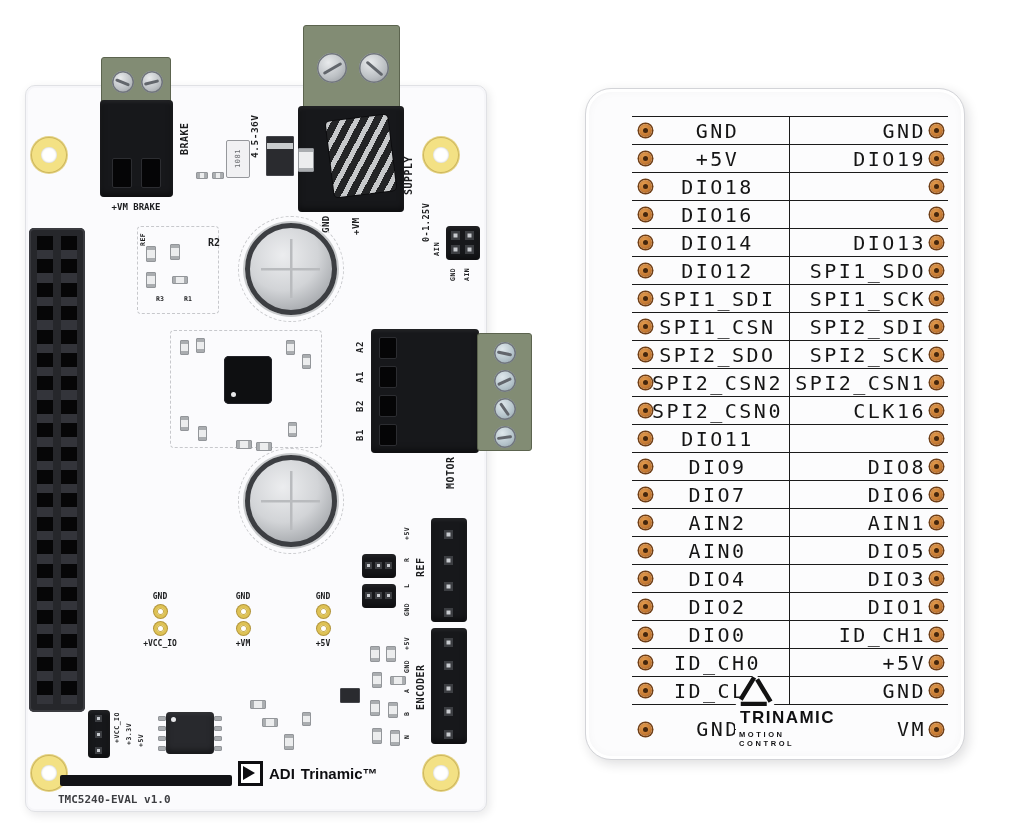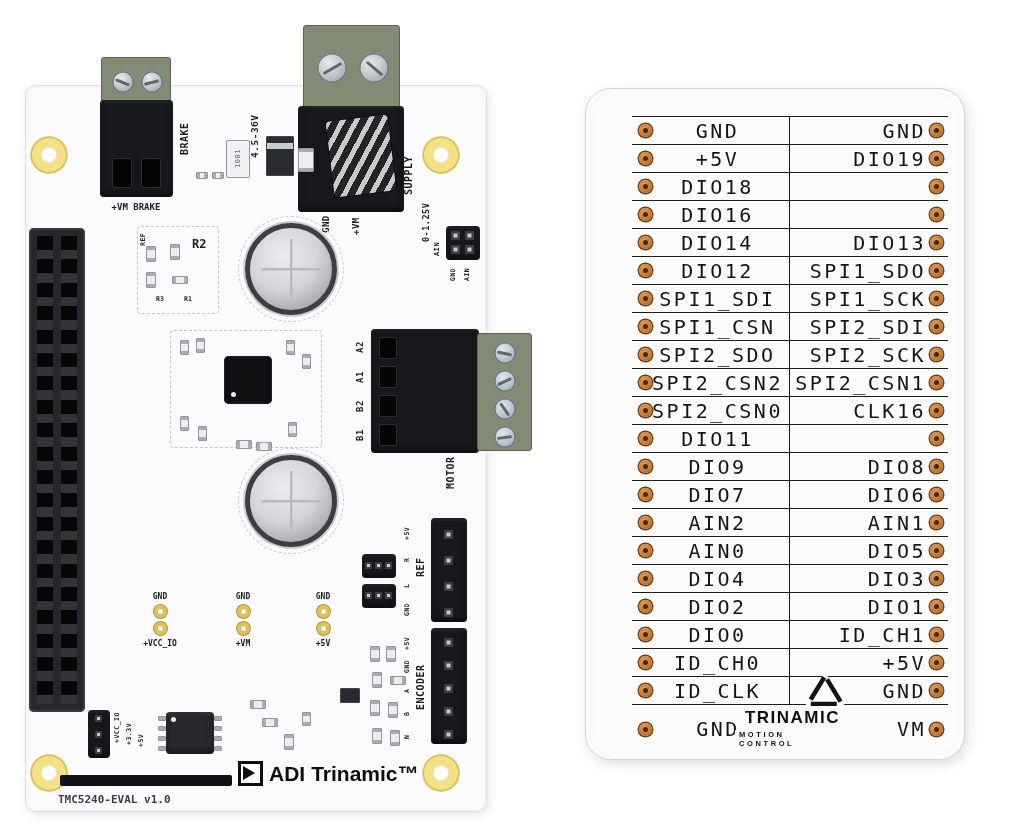--- a/index.html
+++ b/index.html
@@ -49,21 +49,21 @@
     box-shadow:0 0 0 1px #b3963c, inset 0 0 0 1px #c9ad48}
   .tp-label{font-size:8px;font-weight:bold;color:var(--silkscreen,#1c1d1f)}
   .silk{color:var(--silkscreen,#1c1d1f);font-weight:bold;line-height:1;font-family:"DejaVu Sans Mono",monospace}
   .gray-silk{color:#6a6c70}
   .vup{writing-mode:vertical-rl;transform:rotate(180deg);text-align:center;letter-spacing:.5px}
   .edge-bar{background:#121316;border-radius:2px}
   .adi-logo{display:flex;align-items:center;gap:6px}
   .adi-mark{width:25px;height:25px;border:3.5px solid #0e0e11;background:#fff;position:relative}
   .adi-tri{position:absolute;left:2px;top:2px;width:0;height:0;border-top:7px solid transparent;
     border-bottom:7px solid transparent;border-left:12px solid #0e0e11}
-  .adi-text,.trinamic-text{font-family:"Liberation Sans",sans-serif;font-weight:bold;font-size:21px;color:#0e0e11}
+  .adi-text,.trinamic-text{font-family:"Liberation Sans",sans-serif;font-weight:bold;font-size:15px;color:#0e0e11}
   .board-name{font-size:11px;color:#3d3e42;font-weight:bold;font-family:"DejaVu Sans Mono",monospace}
   .ind-box{position:absolute;background:#f1f1f3;border:1px solid #96989c;border-radius:2px;
     display:flex;align-items:center;justify-content:center}
 
   
   .card-base{background:var(--card-bg,#fcfcfd);border:1px solid #d3d4d8;border-radius:26px;
     box-shadow:3px 4px 12px rgba(20,20,30,.14), inset 0 0 0 3px #fff, inset 0 0 12px rgba(0,0,0,.05)}
   .pin-table{border-top:1.6px solid #1b1b1b}
   .pin-row{position:relative;height:28px;display:flex;border-bottom:1.6px solid #1b1b1b}
   .cell{display:flex;align-items:center;font-size:20px;letter-spacing:2.5px;color:#151515;
@@ -71,21 +71,21 @@
   .cell-l{width:158px;justify-content:center;padding-left:14px;border-right:1.6px solid #1b1b1b}
   .cell-r{width:158px;justify-content:flex-end;padding-right:22px}
   .bottom-row{border-bottom:none;height:46px}
   .bottom-row .cell-l{border-right:none}
   .pad{position:absolute;top:50%;width:13px;height:13px;margin-top:-6.5px;border-radius:50%;
     background:radial-gradient(circle at 38% 32%,#e09a4e,var(--copper-pad,#c97d35) 55%,#9a5a22);
     box-shadow:0 0 0 1.5px #6f3e16}
   .pad::after{content:"";position:absolute;left:4px;top:4px;width:5px;height:5px;border-radius:50%;background:#45270e}
   .pad-l{left:7px}
   .pad-r{right:5px}
-  .brand{display:flex;flex-direction:column;align-items:flex-end}
+  .brand{display:flex;flex-direction:column;align-items:flex-start}
   .brand-name{font-family:"Liberation Sans",sans-serif;font-weight:bold;font-size:17px;letter-spacing:1.5px;
     color:#101012;background:var(--card-bg,#fcfcfd);padding:1px 5px;margin-top:1px}
   .brand-tagline{font-family:"Liberation Sans",sans-serif;font-weight:bold;font-size:7.5px;letter-spacing:2.6px;
     color:#101012;background:var(--card-bg,#fcfcfd);padding:0 4px;margin-top:1px}
 </style>
 </head>
 <body>
 
 <div id="scene">
 
@@ -144,21 +144,21 @@
     </div>
     <div class="smd-dark" style="left:266px;top:136px;width:28px;height:40px">
       <div class="band"></div>
     </div>
     <div class="smd-v" style="left:298px;top:148px;width:16px;height:24px"></div>
     <div class="smd" style="left:196px;top:172px;width:12px;height:7px"></div>
     <div class="smd" style="left:212px;top:172px;width:12px;height:7px"></div>
 
     <div class="dashed abs" style="left:137px;top:226px;width:82px;height:88px"></div>
     <span class="abs silk vup" style="left:140px;top:230px;height:18px;font-size:6.5px">REF</span>
-    <span class="abs silk" style="left:192px;top:238px;font-size:12px">R2</span>
+    <span class="abs silk" style="left:208px;top:238px;font-size:10px">R2</span>
     <span class="abs silk" style="left:156px;top:296px;font-size:6.5px">R3</span>
     <span class="abs silk" style="left:184px;top:296px;font-size:6.5px">R1</span>
     <div class="smd-v" style="left:146px;top:246px;width:10px;height:16px"></div>
     <div class="smd-v" style="left:146px;top:272px;width:10px;height:16px"></div>
     <div class="smd-v" style="left:170px;top:244px;width:10px;height:16px"></div>
     <div class="smd" style="left:172px;top:276px;width:16px;height:8px"></div>
 
     <div class="socket abs" style="left:29px;top:228px;width:56px;height:484px">
       <div class="socket-col" style="left:8px"></div>
       <div class="socket-col" style="left:32px"></div>

